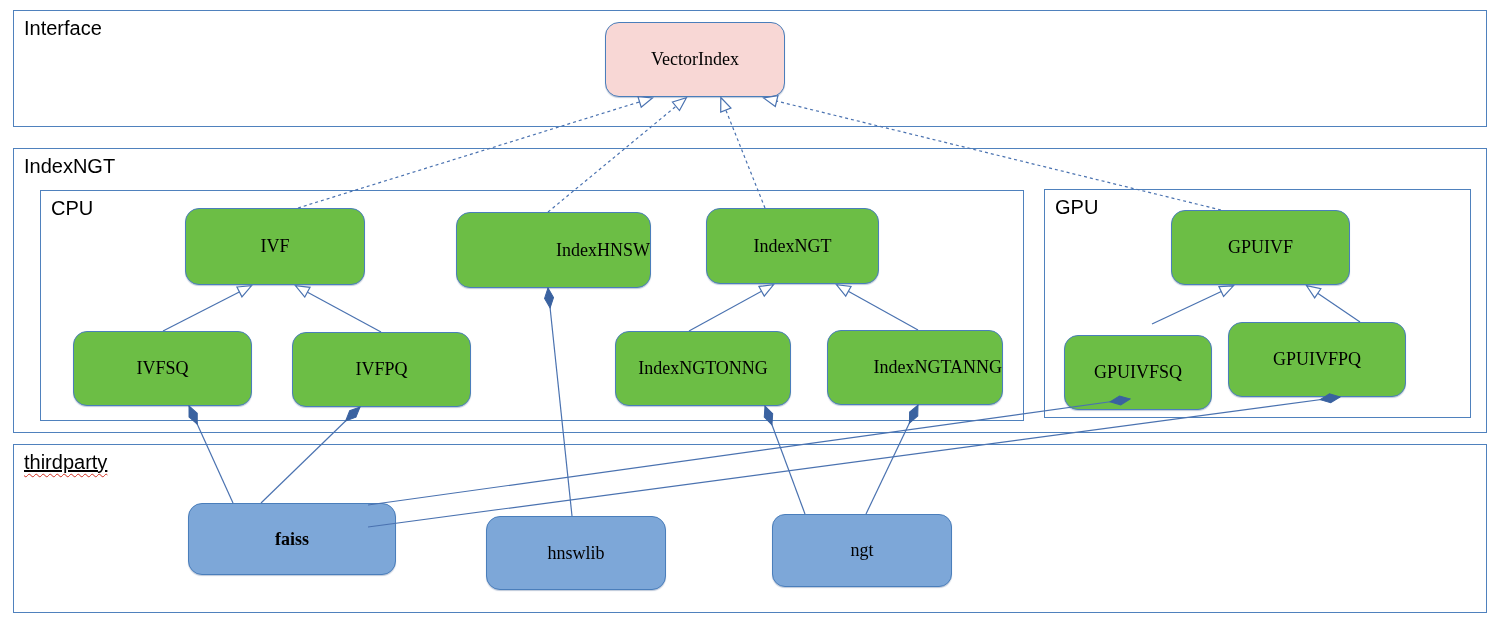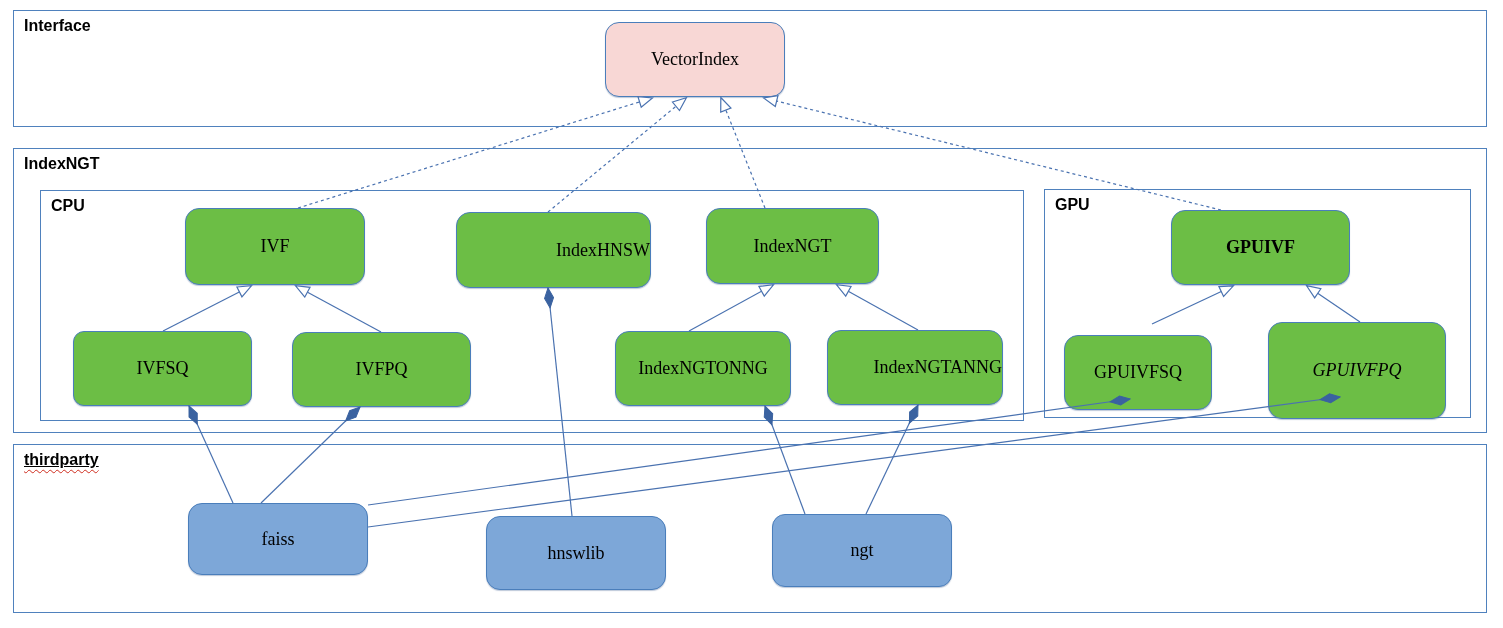--- a/index.html
+++ b/index.html
@@ -1,21 +1,21 @@
 <!DOCTYPE html>
 <html style="--c-green: #6cbe45; --c-pink: #f8d7d5; --c-blue: #7da7d8; --c-nodeborder: #4a7ebb; --c-frame: #4f81bd; --c-line: #4a72b0; --c-wavy: #cf2e20;"><head>
 <meta charset="utf-8">
 <style>
   html,body{margin:0;padding:0;background:#fff;}
   #stage{position:relative;width:1503px;height:628px;background:#fff;overflow:hidden;
          font-family:"Liberation Sans",sans-serif;}
   .container{position:absolute;border:1px solid var(--c-frame);background:transparent;
              box-sizing:border-box;z-index:1;}
-  .clabel{position:absolute;top:6px;left:10px;font-size:16px;color:#000;
-          font-family:"Liberation Sans",sans-serif;white-space:nowrap;font-weight:bold;}
+  .clabel{position:absolute;top:6px;left:10px;font-size:20px;color:#000;
+          font-family:"Liberation Sans",sans-serif;white-space:nowrap;}
   .clabel.misspelled{text-decoration:underline;}
   .clabel.misspelled .wavy{text-decoration-line:underline;text-decoration-style:wavy;
           text-decoration-color:var(--c-wavy);text-decoration-thickness:1px;
           text-underline-offset:4px;}
   .node{position:absolute;border:1.2px solid var(--c-nodeborder);border-radius:14px;
         box-sizing:border-box;display:flex;align-items:center;justify-content:center;
         z-index:2;box-shadow:0 1px 1px rgba(70,100,150,0.35);}
   .node .nlabel{font-family:"Liberation Serif","DejaVu Serif",serif;font-size:18px;
         color:#000000;white-space:nowrap;}
   .node.fill-green{background:var(--c-green);}
@@ -52,42 +52,42 @@
       </div>
       <div class="node fill-green" style="left: 185px; top: 208px; width: 180px; height: 77px;">
         <span class="nlabel">IVF</span>
       </div>
       <div class="node fill-green" style="left: 456px; top: 212px; width: 195px; height: 76px; justify-content: flex-end;">
         <span class="nlabel">IndexHNSW</span>
       </div>
       <div class="node fill-green" style="left: 706px; top: 208px; width: 173px; height: 76px;">
         <span class="nlabel">IndexNGT</span>
       </div>
-      <div class="node fill-green" style="left: 73px; top: 331px; width: 179px; height: 75px; border-radius: 11px;">
+      <div class="node fill-green" style="left: 73px; top: 331px; width: 179px; height: 75px;">
         <span class="nlabel">IVFSQ</span>
       </div>
       <div class="node fill-green" style="left: 292px; top: 332px; width: 179px; height: 75px;">
         <span class="nlabel">IVFPQ</span>
       </div>
       <div class="node fill-green" style="left: 615px; top: 331px; width: 176px; height: 75px;">
         <span class="nlabel">IndexNGTONNG</span>
       </div>
       <div class="node fill-green" style="left: 827px; top: 330px; width: 176px; height: 75px; justify-content: flex-end;">
         <span class="nlabel">IndexNGTANNG</span>
       </div>
-      <div class="node fill-green" style="left: 1171px; top: 210px; width: 179px; height: 75px; font-weight: bold;">
+      <div class="node fill-green" style="left: 1171px; top: 210px; width: 179px; height: 75px;">
         <span class="nlabel">GPUIVF</span>
       </div>
       <div class="node fill-green" style="left: 1064px; top: 324px; width: 148px; height: 75px; margin-top: 11px;">
         <span class="nlabel">GPUIVFSQ</span>
       </div>
-      <div class="node fill-green" style="left: 1268px; top: 322px; width: 178px; height: 97px; font-style: italic;">
+      <div class="node fill-green" style="left: 1228px; top: 322px; width: 178px; height: 75px;">
         <span class="nlabel">GPUIVFPQ</span>
       </div>
-      <div class="node fill-blue" style="left: 188px; top: 503px; width: 180px; height: 72px;">
+      <div class="node fill-blue" style="left: 188px; top: 503px; width: 208px; height: 72px; font-weight: bold;">
         <span class="nlabel">faiss</span>
       </div>
       <div class="node fill-blue" style="left: 486px; top: 516px; width: 180px; height: 74px;">
         <span class="nlabel">hnswlib</span>
       </div>
       <div class="node fill-blue" style="left: 772px; top: 514px; width: 180px; height: 73px; border-radius: 13px;">
         <span class="nlabel">ngt</span>
       </div>
     </div>
   <svg id="edges" width="1503" height="628">

